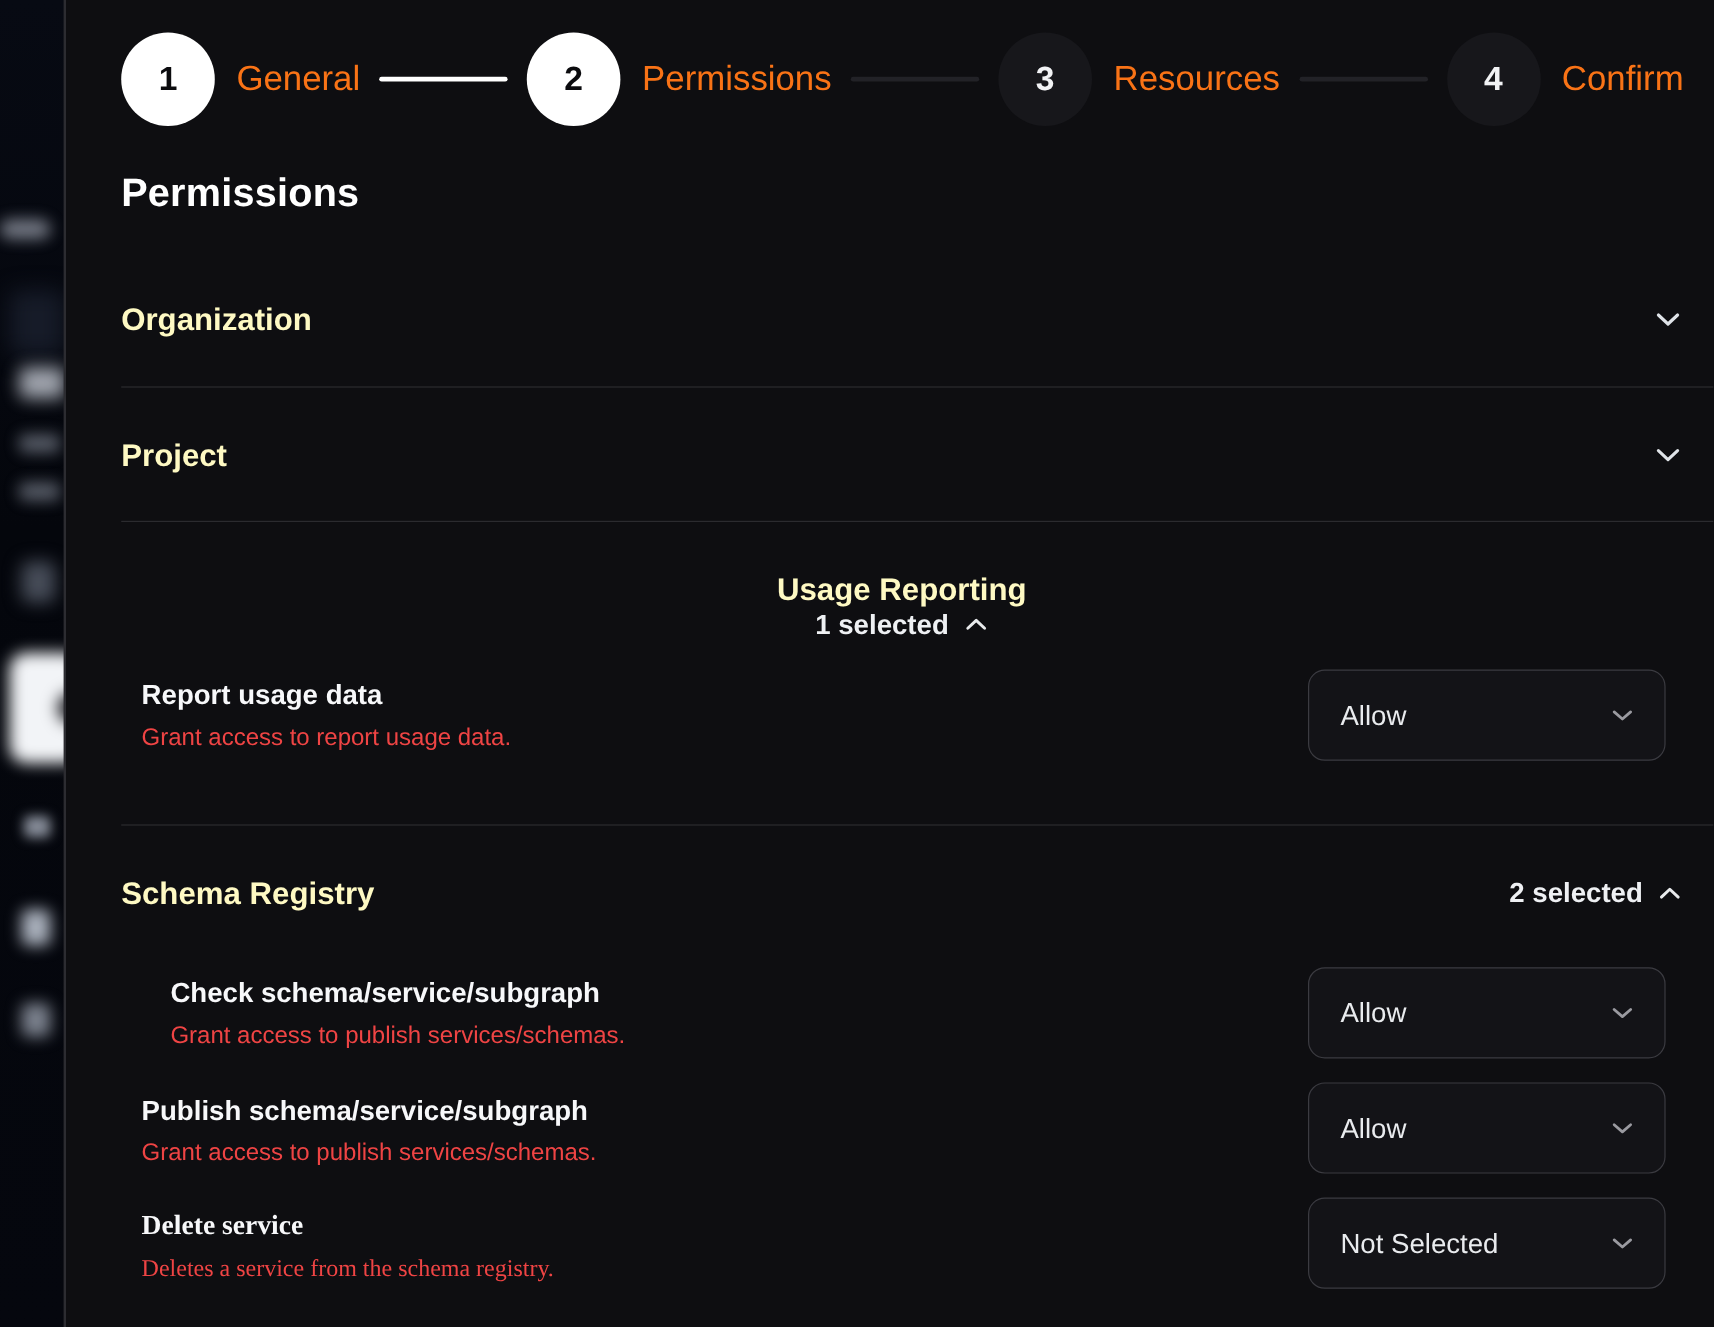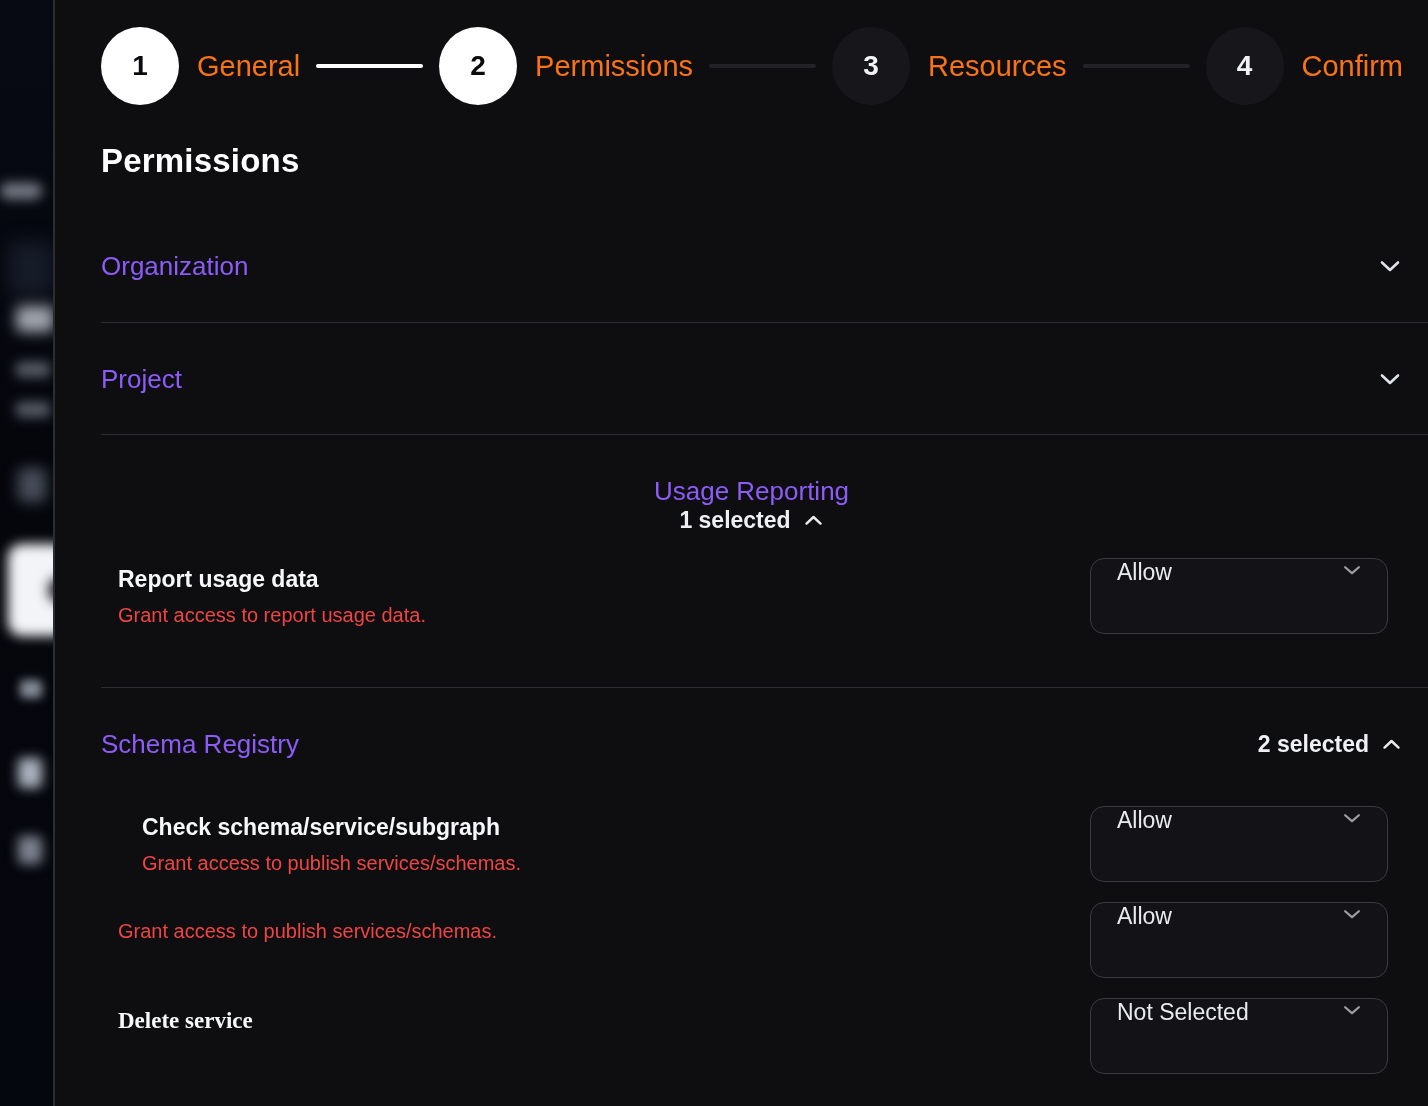--- a/index.html
+++ b/index.html
@@ -58,41 +58,41 @@
 
   
   .section-header {
     position: absolute; left: 101px; right: 26px; height: 36px;
     display: flex; align-items: center; justify-content: space-between; cursor: pointer;
   }
   .sh-org    { top: 248px; }
   .sh-proj   { top: 361px; }
   .sh-usage  { top: 476px; flex-direction: column; }
   .sh-schema { top: 726px; }
-  .section-title { font-size: 26px; font-weight: 400; color: #8b5cf6; }
+  .section-title { font-size: 26px; font-weight: 700; color: #fef9c3; }
   .count-group { display: flex; align-items: center; gap: 12px; }
   .selected-count { font-size: 23px; font-weight: 600; color: #eef0f3; }
   .chev { display: block; }
 
   .divider { position: absolute; left: 101px; right: 0; height: 1px; background: #2b2b2f; }
   .dv1 { top: 322px; } .dv2 { top: 434px; } .dv3 { top: 687px; }
 
   
   .perm-text { position: absolute; left: 118px; width: 900px; }
   .pt-report  { top: 564px; }
   .pt-check   { top: 812px; margin-left: 24px; }
   .pt-publish { top: 910px; }
   .pt-delete  { top: 1006px; font-family: Liberation Serif, serif; }
   .perm-title { font-size: 23px; font-weight: 700; color: #f7f8fa; line-height: 30px; }
   .perm-desc  { font-size: 20px; font-weight: 400; color: #ef4444; line-height: 26px; margin-top: 8px; }
 
   .perm-select {
     position: absolute; left: 1090px; width: 298px; height: 76px;
     background: #131317; border: 1px solid #3b3b41; border-radius: 14px;
-    display: flex; align-items: flex-start; justify-content: space-between;
+    display: flex; align-items: center; justify-content: space-between;
     padding: 0 24px 0 26px; cursor: pointer;
   }
   .sel-report  { top: 558px; }
   .sel-check   { top: 806px; }
   .sel-publish { top: 902px; }
   .sel-delete  { top: 998px; }
   .select-value { font-size: 23px; font-weight: 400; color: #e9ebee; }
 </style>
 </head>
 <body>
@@ -191,30 +191,32 @@
   <div class="perm-desc">Grant access to publish services/schemas.</div>
 </div>
 <div class="perm-select sel-check">
   <span class="select-value">Allow</span>
   <svg width="22" height="22" viewBox="0 0 24 24" fill="none">
       <path d="M4.5 9 L12 15.5 L19.5 9" stroke="#9a9aa0" stroke-width="2.5" stroke-linecap="round" stroke-linejoin="round"></path>
     </svg>
 </div>
 
 <div class="perm-text pt-publish">
+  <div class="perm-title">Publish schema/service/subgraph</div>
   <div class="perm-desc">Grant access to publish services/schemas.</div>
 </div>
 <div class="perm-select sel-publish">
   <span class="select-value">Allow</span>
   <svg width="22" height="22" viewBox="0 0 24 24" fill="none">
       <path d="M4.5 9 L12 15.5 L19.5 9" stroke="#9a9aa0" stroke-width="2.5" stroke-linecap="round" stroke-linejoin="round"></path>
     </svg>
 </div>
 
 <div class="perm-text pt-delete">
   <div class="perm-title">Delete service</div>
+  <div class="perm-desc">Deletes a service from the schema registry.</div>
 </div>
 <div class="perm-select sel-delete">
   <span class="select-value">Not Selected</span>
   <svg width="22" height="22" viewBox="0 0 24 24" fill="none">
       <path d="M4.5 9 L12 15.5 L19.5 9" stroke="#9a9aa0" stroke-width="2.5" stroke-linecap="round" stroke-linejoin="round"></path>
     </svg>
 </div>
 
 </body></html>

